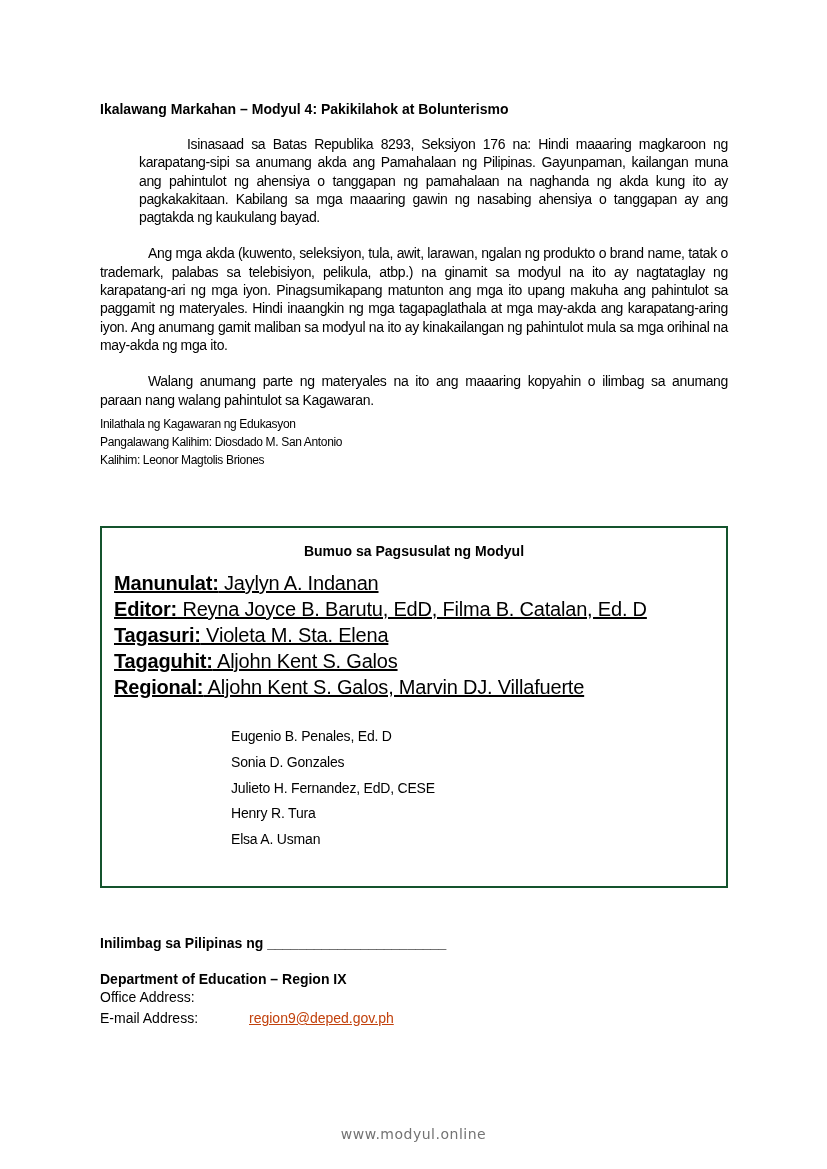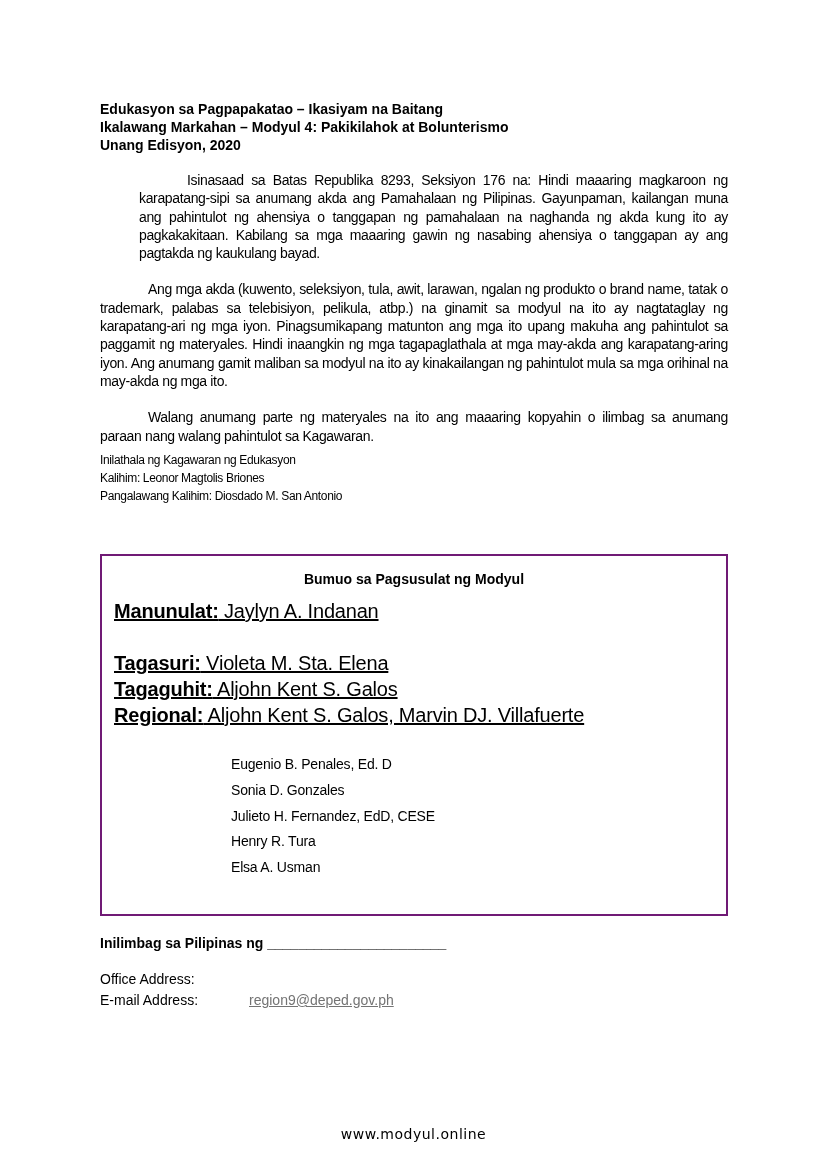--- a/index.html
+++ b/index.html
@@ -9,74 +9,74 @@
     .narrow { font-family: "Liberation Sans", sans-serif; }
     .title-block { font-weight: bold; font-size: 14px; line-height: 18px; }
     .title-block div { white-space: nowrap; }
     .para { font-size: 14px; line-height: 18.3px; text-align: justify; margin: 0; letter-spacing: -0.35px; }
     .para .indent { display: inline-block; width: 48px; }
     .p1 { margin-top: 17px; margin-left: 39px; }
     .p2 { margin-top: 18px; }
     .p3 { margin-top: 18px; }
     .pub { margin-top: 6px; font-size: 12px; line-height: 18px; letter-spacing: -0.35px; }
     .box {
-      position: absolute; left: 100px; top: 554px; width: 624px; height: 358px;
-      border: 2px solid #701a75; box-sizing: content-box;
+      position: absolute; left: 100px; top: 526px; width: 624px; height: 358px;
+      border: 2px solid #14532d; box-sizing: content-box;
     }
     .box-title { position: absolute; top: 15px; left: 0; width: 100%; text-align: center; font-weight: bold; font-size: 14px; }
     .credit { position: absolute; left: 12px; font-size: 20px; white-space: nowrap; letter-spacing: -0.2px; text-decoration: underline; }
     .credit b { font-weight: bold; }
     .credit-sub { position: absolute; left: 129px; font-size: 14px; white-space: nowrap; letter-spacing: -0.2px; }
     .printed { position: absolute; left: 100px; top: 935px; font-weight: bold; font-size: 14px; white-space: nowrap; }
     .deped { position: absolute; left: 100px; top: 970px; font-size: 14px; line-height: 18px; }
     .deped .head { font-weight: bold; }
     .deped .row { display: flex; }
     .deped .lbl { width: 149px; }
-    .deped a { color: #737373; }
-    .watermark { position: absolute; top: 1126px; left: 0; width: 827px; text-align: center; font-family: "DejaVu Sans", sans-serif; font-size: 14px; color: #000000; letter-spacing: 0.5px; }
+    .deped a { color: #c2410c; }
+    .watermark { position: absolute; top: 1126px; left: 0; width: 827px; text-align: center; font-family: "DejaVu Sans", sans-serif; font-size: 14px; color: #737373; letter-spacing: 0.5px; }
   </style>
 </head>
 <body>
 
 <div class="page sans">
   <div class="title-block">
-    <div>Edukasyon sa Pagpapakatao – Ikasiyam na Baitang</div>
     <div>Ikalawang Markahan – Modyul 4: Pakikilahok at Bolunterismo</div>
-    <div>Unang Edisyon, 2020</div>
   </div>
 
   <p class="para p1 narrow"><span class="indent"></span><span>Isinasaad sa Batas Republika 8293, Seksiyon 176 na: Hindi maaaring magkaroon ng karapatang-sipi sa anumang akda ang Pamahalaan ng Pilipinas. Gayunpaman, kailangan muna ang pahintulot ng ahensiya o tanggapan ng pamahalaan na naghanda ng akda kung ito ay pagkakakitaan. Kabilang sa mga maaaring gawin ng nasabing ahensiya o tanggapan ay ang pagtakda ng kaukulang bayad.</span></p>
   <p class="para p2 narrow"><span class="indent"></span><span>Ang mga akda (kuwento, seleksiyon, tula, awit, larawan, ngalan ng produkto o brand name, tatak o trademark, palabas sa telebisiyon, pelikula, atbp.) na ginamit sa modyul na ito ay nagtataglay ng karapatang-ari ng mga iyon. Pinagsumikapang matunton ang mga ito upang makuha ang pahintulot sa paggamit ng materyales. Hindi inaangkin ng mga tagapaglathala at mga may-akda ang karapatang-aring iyon. Ang anumang gamit maliban sa modyul na ito ay kinakailangan ng pahintulot mula sa mga orihinal na may-akda ng mga ito.</span></p>
   <p class="para p3 narrow"><span class="indent"></span><span>Walang anumang parte ng materyales na ito ang maaaring kopyahin o ilimbag sa anumang paraan nang walang pahintulot sa Kagawaran.</span></p>
 
   <div class="pub narrow">
     <div>Inilathala ng Kagawaran ng Edukasyon</div>
+    <div>Pangalawang Kalihim: Diosdado M. San Antonio</div>
     <div>Kalihim: Leonor Magtolis Briones</div>
-    <div>Pangalawang Kalihim: Diosdado M. San Antonio</div>
   </div>
 </div>
 
 <div class="box sans">
   <div class="box-title">Bumuo sa Pagsusulat ng Modyul</div>
 
   <div class="credit narrow" style="top:44px"><b>Manunulat:</b><span> Jaylyn A. Indanan</span></div>
+  <div class="credit narrow" style="top:70px"><b>Editor:</b><span> Reyna Joyce B. Barutu, EdD, Filma B. Catalan, Ed. D</span></div>
   <div class="credit narrow" style="top:96px"><b>Tagasuri:</b><span> Violeta M. Sta. Elena</span></div>
   <div class="credit narrow" style="top:122px"><b>Tagaguhit:</b><span> Aljohn Kent S. Galos</span></div>
   <div class="credit narrow" style="top:148px"><b>Regional:</b><span> Aljohn Kent S. Galos, Marvin DJ. Villafuerte</span></div>
 
   <div class="credit-sub narrow" style="top:200px">Eugenio B. Penales, Ed. D</div>
   <div class="credit-sub narrow" style="top:226px">Sonia D. Gonzales</div>
   <div class="credit-sub narrow" style="top:252px">Julieto H. Fernandez,  EdD, CESE</div>
   <div class="credit-sub narrow" style="top:277px">Henry R. Tura</div>
   <div class="credit-sub narrow" style="top:303px">Elsa A. Usman</div>
 </div>
 
 <div class="printed sans">Inilimbag sa Pilipinas ng _______________________</div>
 
 <div class="deped sans">
+  <div class="head">Department of Education – Region IX</div>
   <div class="row">
     <span class="lbl">Office Address:</span>
   </div>
   <div class="row" style="margin-top:3px">
     <span class="lbl">E-mail Address:</span>
     <a href="#">region9@deped.gov.ph</a>
   </div>
 </div>
 
 <div class="watermark">www.modyul.online</div>

